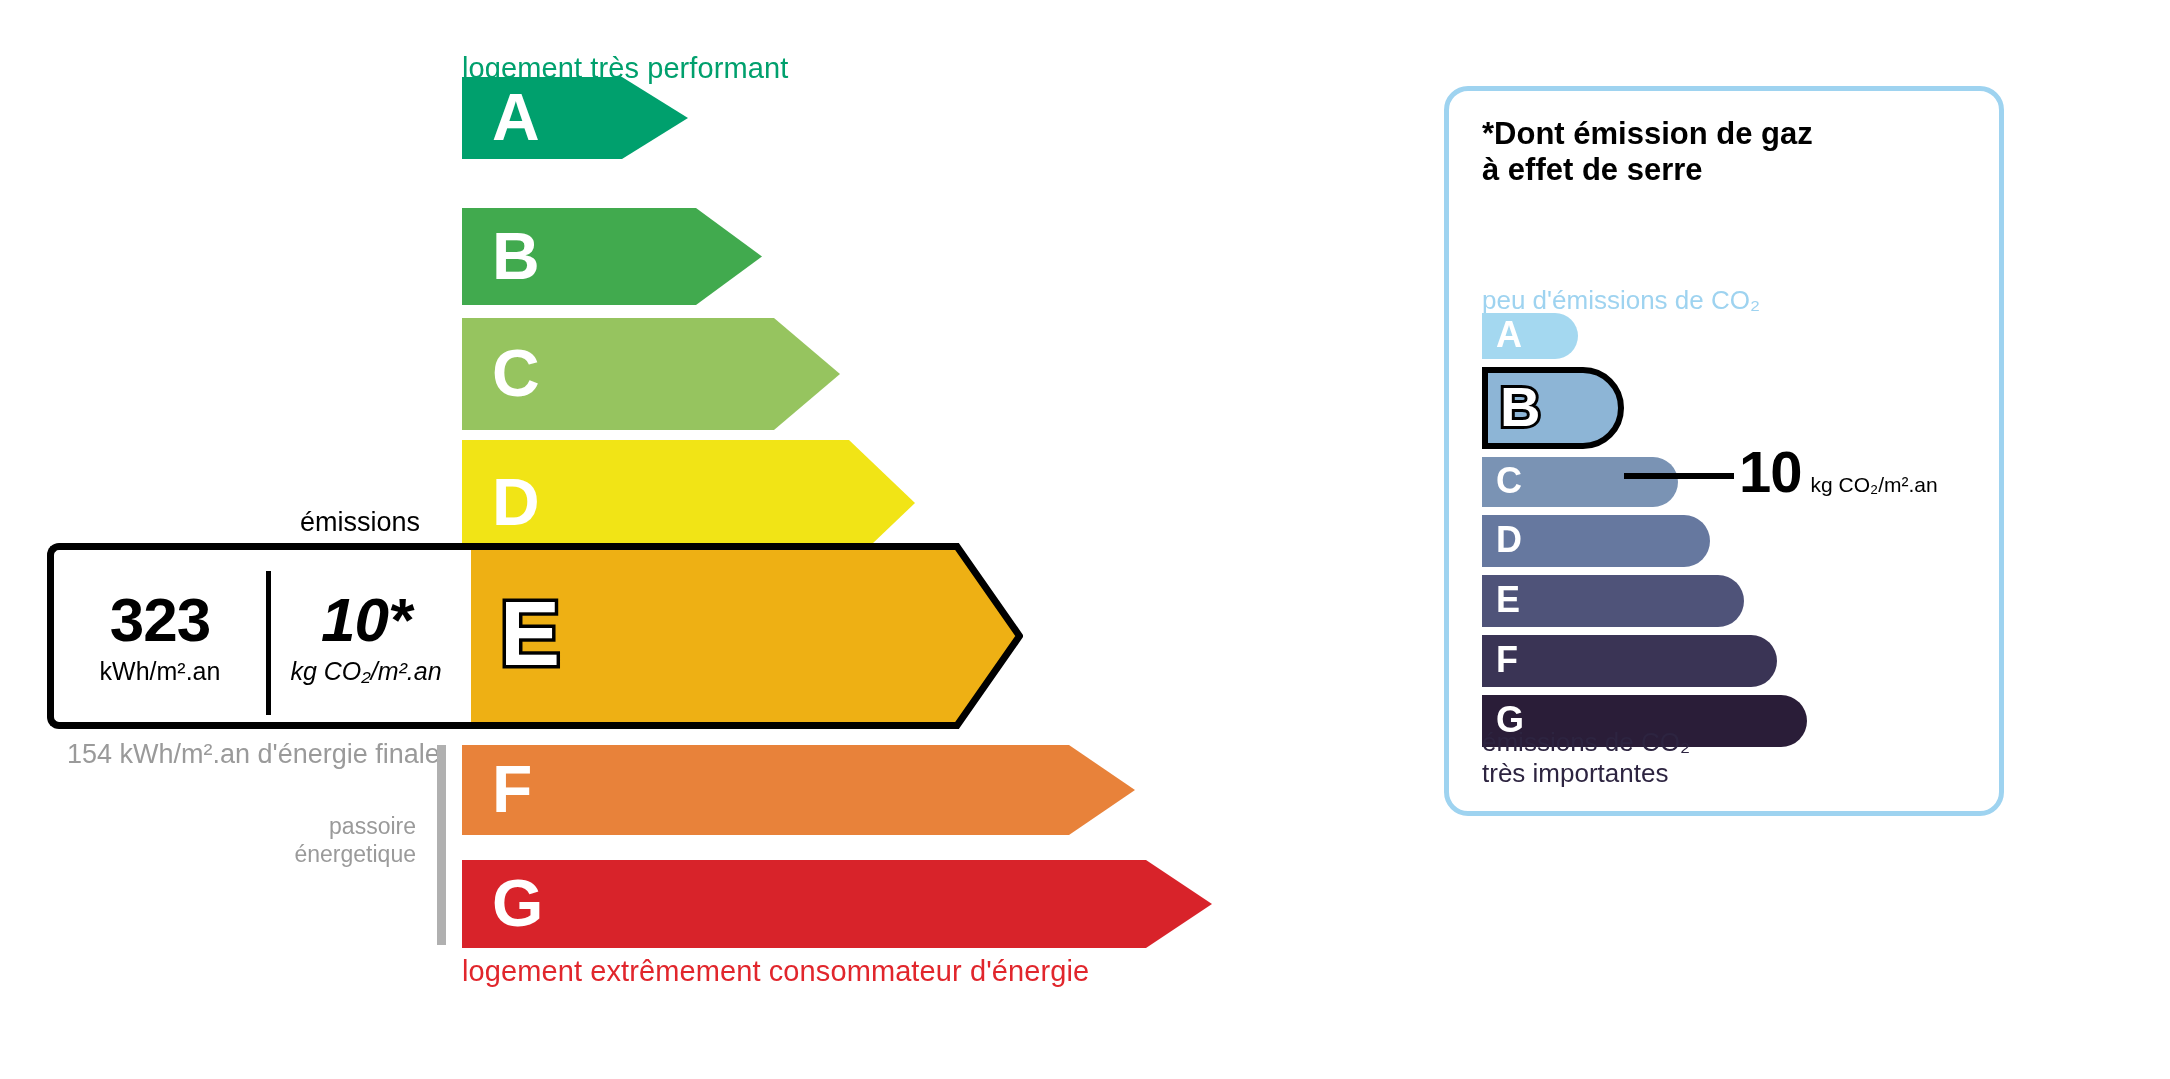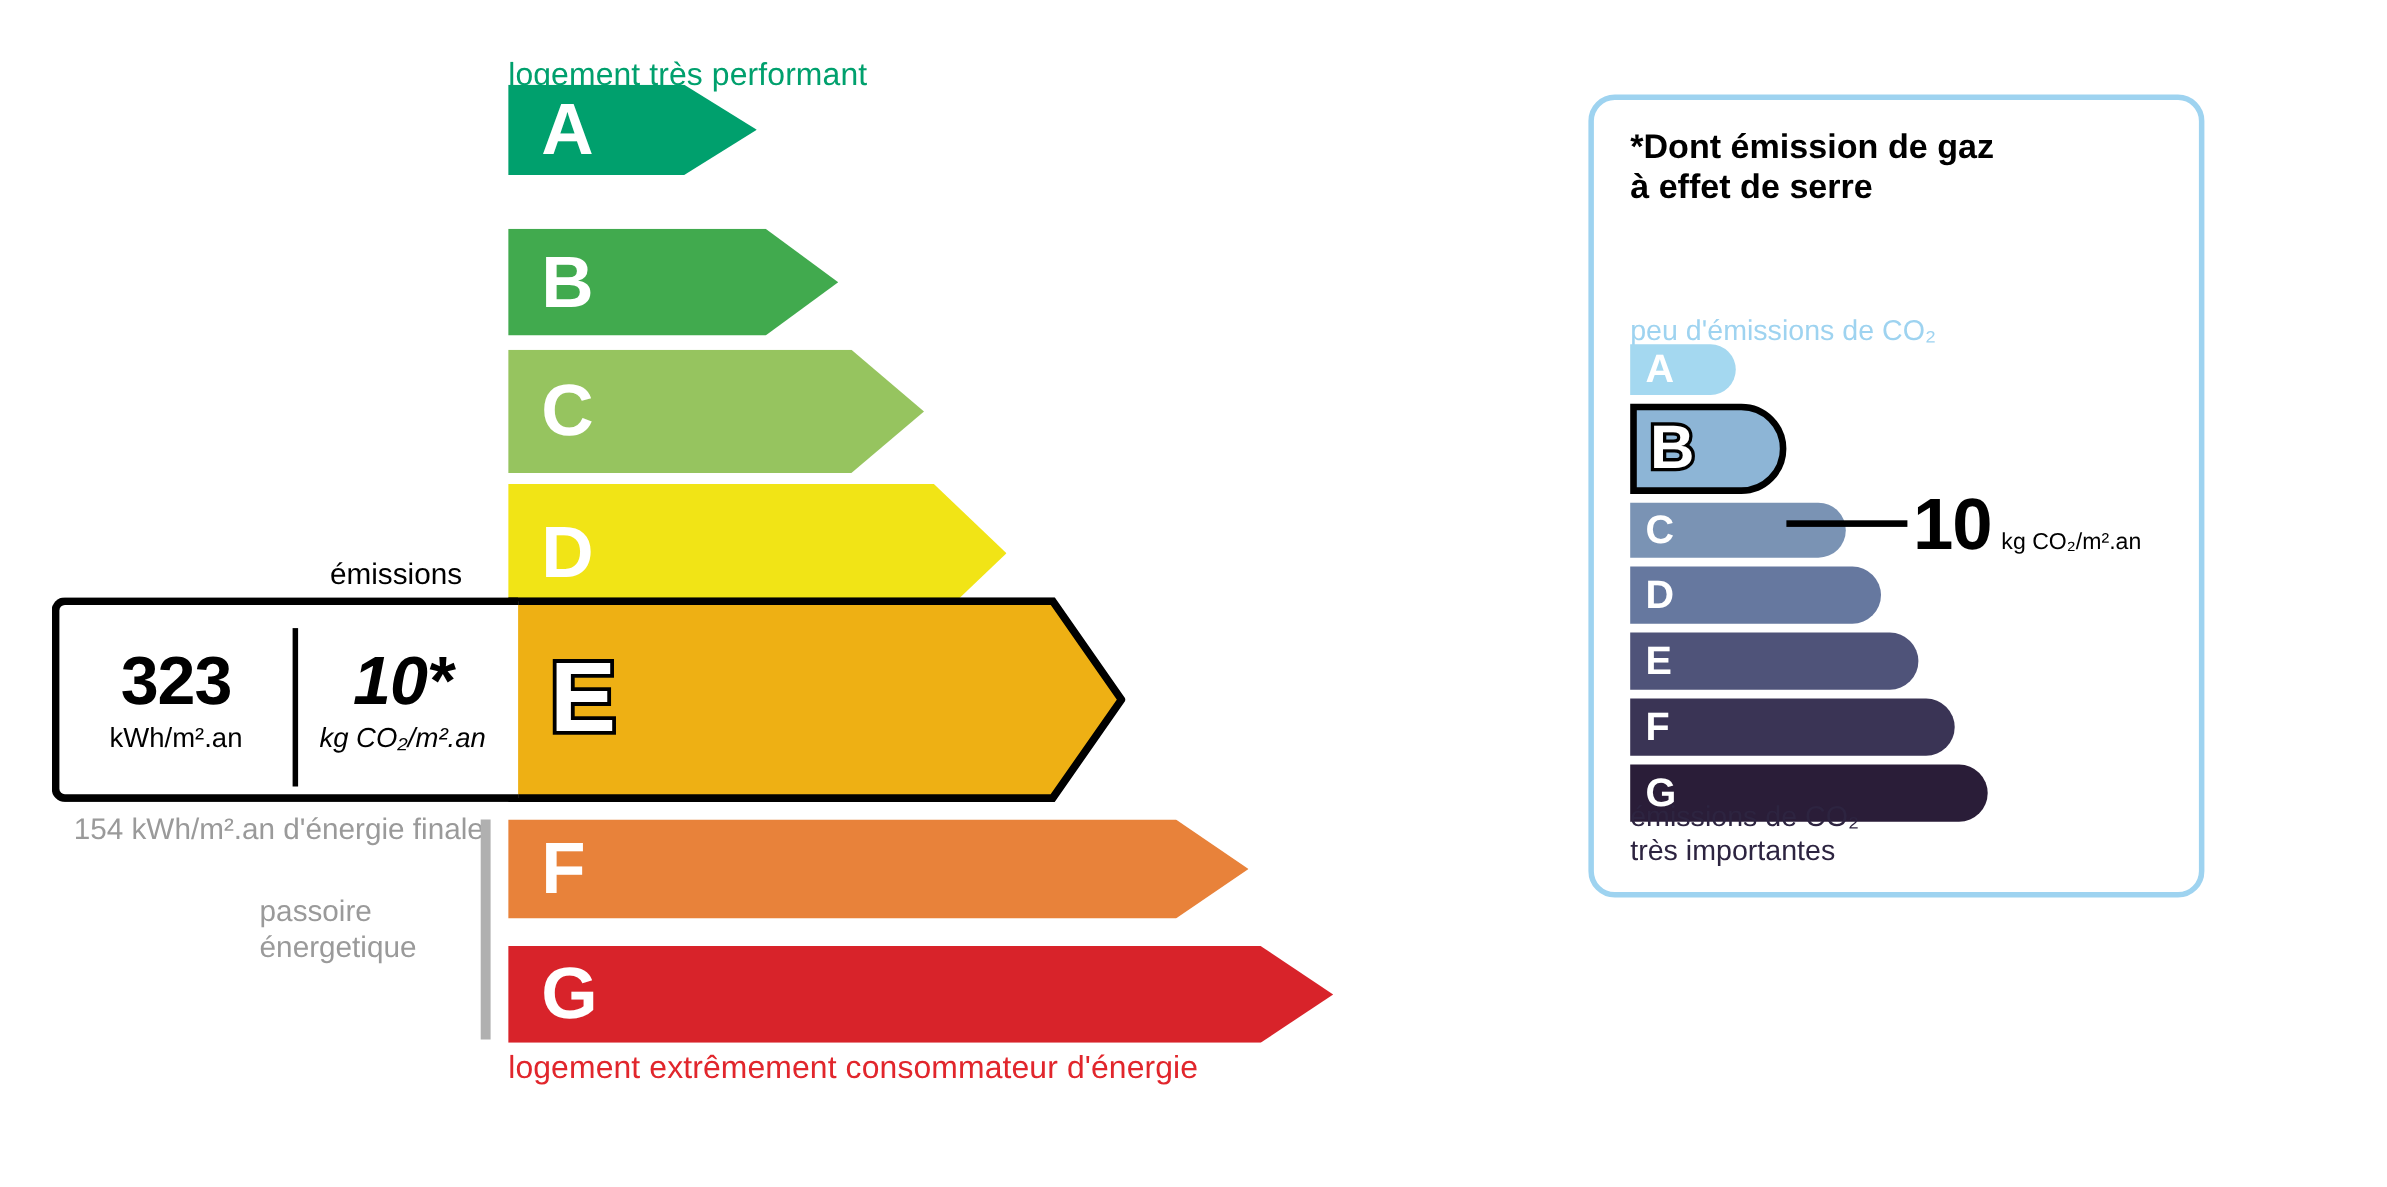--- a/index.html
+++ b/index.html
@@ -152,22 +152,22 @@
     font-size: 27px;
     color: #9a9a9a;
     line-height: 1.22;
   }
 
   .passoire-label {
     position: absolute;
     left: 236px;
     top: 812px;
     width: 180px;
-    text-align: left;
-    font-size: 27px;
+    text-align: right;
+    font-size: 23px;
     color: #9a9a9a;
     line-height: 1.22;
   }
   #passoire-bar {
     position: absolute;
     left: 437px;
     top: 745px;
     width: 9px;
     height: 200px;
     background: #b0b0b0;
@@ -255,21 +255,21 @@
     background: #000000;
   }
   #co2-value-wrap {
     position: absolute;
     left: 290px;
     top: 352px;
     display: flex;
     align-items: baseline;
   }
   #co2-value {
-    font-size: 66px;
+    font-size: 58px;
     font-weight: bold;
     color: #000000;
     line-height: 1;
     letter-spacing: -1px;
   }
   #co2-value-unit {
     margin-left: 9px;
     font-size: 21px;
     color: #000000;
     line-height: 1;

